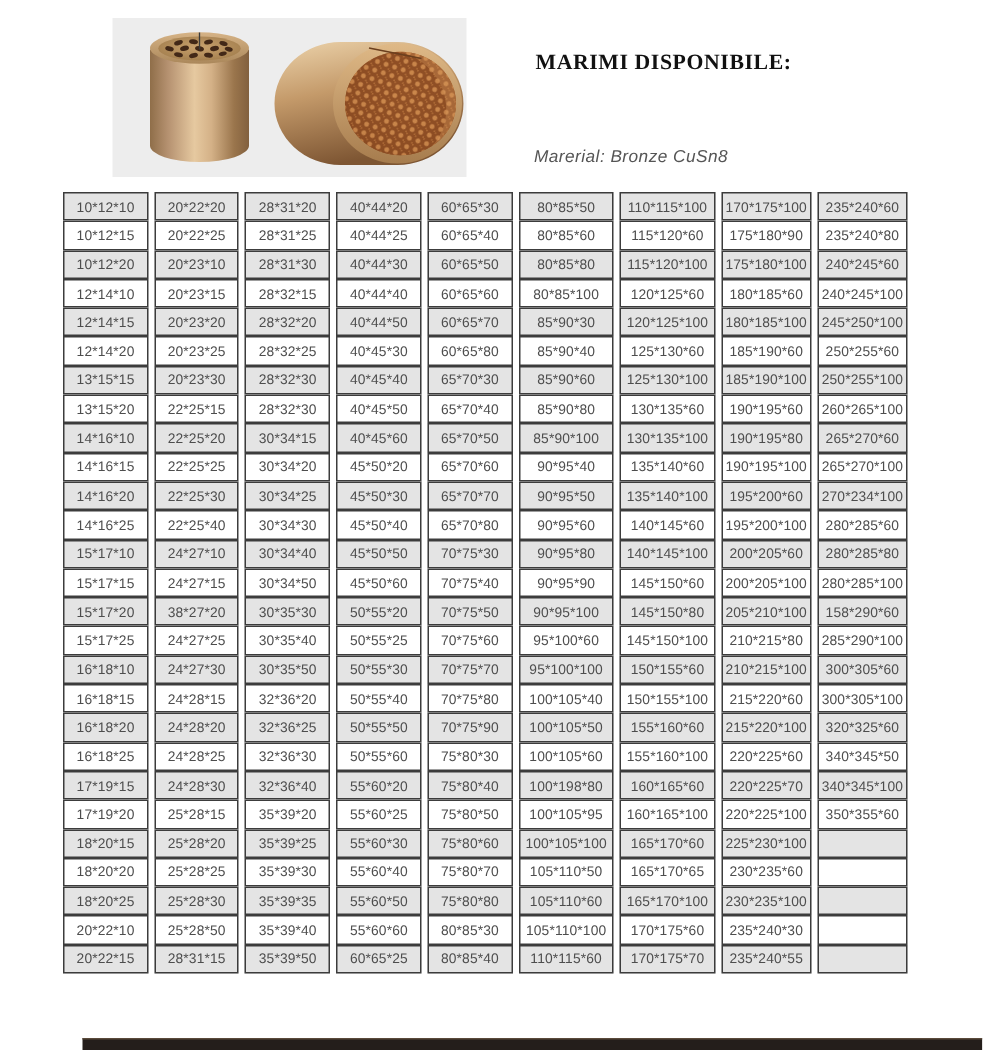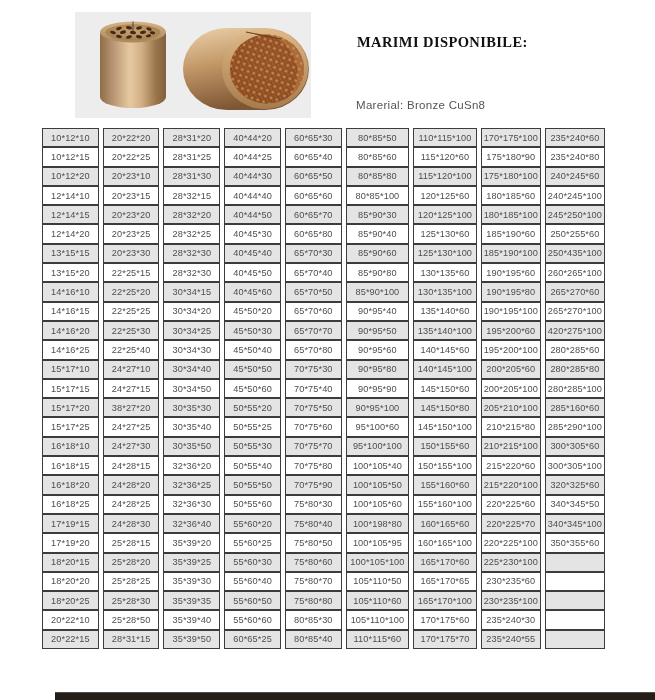--- a/index.html
+++ b/index.html
@@ -12,21 +12,21 @@
     background:#ededed;
   }
   .page-title{
     position:absolute;left:357px;top:34px;
     font-family:"Liberation Serif", serif;
     font-weight:bold;font-size:14.5px;color:#111111;letter-spacing:0.4px;
     white-space:nowrap;
   }
   .material-line{
     position:absolute;left:356px;top:99px;
-    font-size:11.5px;color:#555555;letter-spacing:0.3px;
+    font-style:italic;font-size:11.5px;color:#555555;letter-spacing:0.3px;
     white-space:nowrap;
   }
   .sizes-grid{
     position:absolute;left:42px;top:128px;width:563px;
     display:grid;
     grid-template-columns:1fr 1fr 1fr 1fr 1fr 1.12fr 1.12fr 1.06fr 1.06fr;
     column-gap:4px;row-gap:0;
     grid-auto-rows:19.3px;
   }
   .cell{
@@ -183,21 +183,21 @@
       <div class="cell white">185*190*60</div>
       <div class="cell white">250*255*60</div>
       <div class="cell gray">13*15*15</div>
       <div class="cell gray">20*23*30</div>
       <div class="cell gray">28*32*30</div>
       <div class="cell gray">40*45*40</div>
       <div class="cell gray">65*70*30</div>
       <div class="cell gray">85*90*60</div>
       <div class="cell gray">125*130*100</div>
       <div class="cell gray">185*190*100</div>
-      <div class="cell gray">250*435*100</div>
+      <div class="cell gray">250*255*100</div>
       <div class="cell white">13*15*20</div>
       <div class="cell white">22*25*15</div>
       <div class="cell white">28*32*30</div>
       <div class="cell white">40*45*50</div>
       <div class="cell white">65*70*40</div>
       <div class="cell white">85*90*80</div>
       <div class="cell white">130*135*60</div>
       <div class="cell white">190*195*60</div>
       <div class="cell white">260*265*100</div>
       <div class="cell gray">14*16*10</div>
@@ -219,21 +219,21 @@
       <div class="cell white">190*195*100</div>
       <div class="cell white">265*270*100</div>
       <div class="cell gray">14*16*20</div>
       <div class="cell gray">22*25*30</div>
       <div class="cell gray">30*34*25</div>
       <div class="cell gray">45*50*30</div>
       <div class="cell gray">65*70*70</div>
       <div class="cell gray">90*95*50</div>
       <div class="cell gray">135*140*100</div>
       <div class="cell gray">195*200*60</div>
-      <div class="cell gray">420*275*100</div>
+      <div class="cell gray">270*234*100</div>
       <div class="cell white">14*16*25</div>
       <div class="cell white">22*25*40</div>
       <div class="cell white">30*34*30</div>
       <div class="cell white">45*50*40</div>
       <div class="cell white">65*70*80</div>
       <div class="cell white">90*95*60</div>
       <div class="cell white">140*145*60</div>
       <div class="cell white">195*200*100</div>
       <div class="cell white">280*285*60</div>
       <div class="cell gray">15*17*10</div>
@@ -255,21 +255,21 @@
       <div class="cell white">200*205*100</div>
       <div class="cell white">280*285*100</div>
       <div class="cell gray">15*17*20</div>
       <div class="cell gray">38*27*20</div>
       <div class="cell gray">30*35*30</div>
       <div class="cell gray">50*55*20</div>
       <div class="cell gray">70*75*50</div>
       <div class="cell gray">90*95*100</div>
       <div class="cell gray">145*150*80</div>
       <div class="cell gray">205*210*100</div>
-      <div class="cell gray">285*160*60</div>
+      <div class="cell gray">158*290*60</div>
       <div class="cell white">15*17*25</div>
       <div class="cell white">24*27*25</div>
       <div class="cell white">30*35*40</div>
       <div class="cell white">50*55*25</div>
       <div class="cell white">70*75*60</div>
       <div class="cell white">95*100*60</div>
       <div class="cell white">145*150*100</div>
       <div class="cell white">210*215*80</div>
       <div class="cell white">285*290*100</div>
       <div class="cell gray">16*18*10</div>

